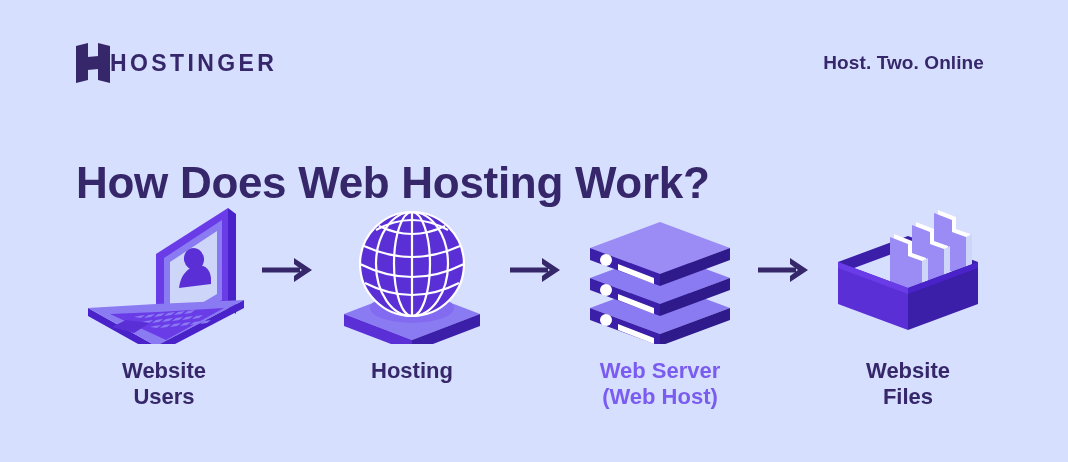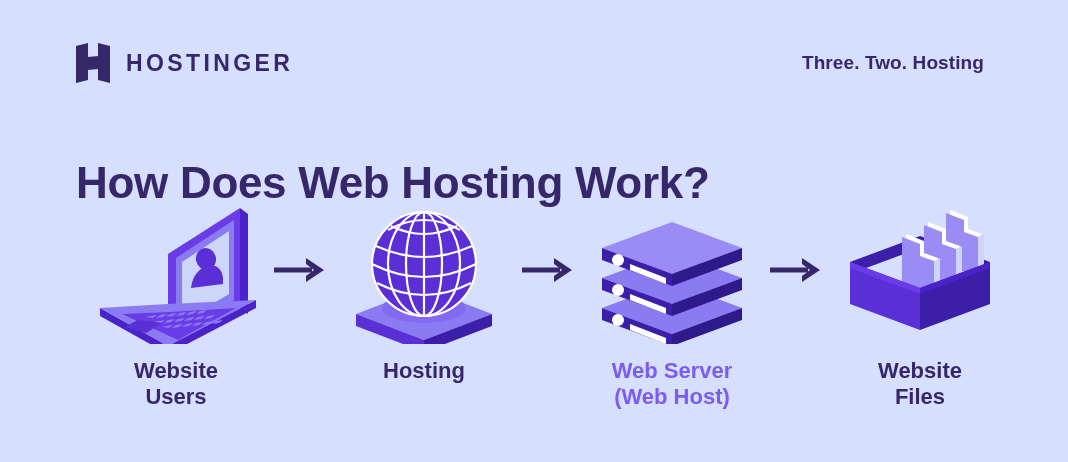--- a/index.html
+++ b/index.html
@@ -22,21 +22,20 @@
     left: 76px;
     right: 84px;
     height: 46px;
     display: flex;
     align-items: center;
     justify-content: space-between;
   }
   .brand {
     display: flex;
     align-items: center;
-    gap: 16px;
   }
   .brand-mark {
     width: 34px;
     height: 40px;
     display: block;
   }
   .brand-text {
     font-size: 23px;
     font-weight: bold;
     letter-spacing: 3.4px;
@@ -57,21 +56,21 @@
     font-size: 44px;
     font-weight: bold;
     color: #36276b;
     letter-spacing: -0.3px;
   }
 
   
   .flow {
     position: absolute;
     top: 196px;
-    left: 88px;
+    left: 76px;
     width: 916px;
     height: 240px;
     display: flex;
     align-items: flex-start;
     justify-content: space-between;
   }
   .step {
     width: 176px;
     display: flex;
     flex-direction: column;
@@ -115,21 +114,21 @@
     <svg class="brand-mark" viewBox="0 0 34 40">
       <polygon points="0,3 12,0 12,15 0,18" fill="#36276b"></polygon>
       <polygon points="22,0 34,3 34,18 22,15" fill="#36276b"></polygon>
       <polygon points="0,15 34,12 34,25 0,28" fill="#36276b"></polygon>
       <polygon points="0,25 12,22 12,37 0,40" fill="#36276b"></polygon>
       <polygon points="22,22 34,25 34,40 22,37" fill="#36276b"></polygon>
     </svg>
     <span class="brand-text">HOSTINGER</span>
   </div>
 
-  <div class="tagline">Three. Two. Hosting</div>
+  <div class="tagline">Host. Two. Online</div>
 </div>
 
 <h1 class="page-title">How Does Web Hosting Work?</h1>
 
 <div class="flow">
 
   <div class="step">
     <div class="art">
       <svg width="176" height="148" viewBox="0 0 176 148">
 

